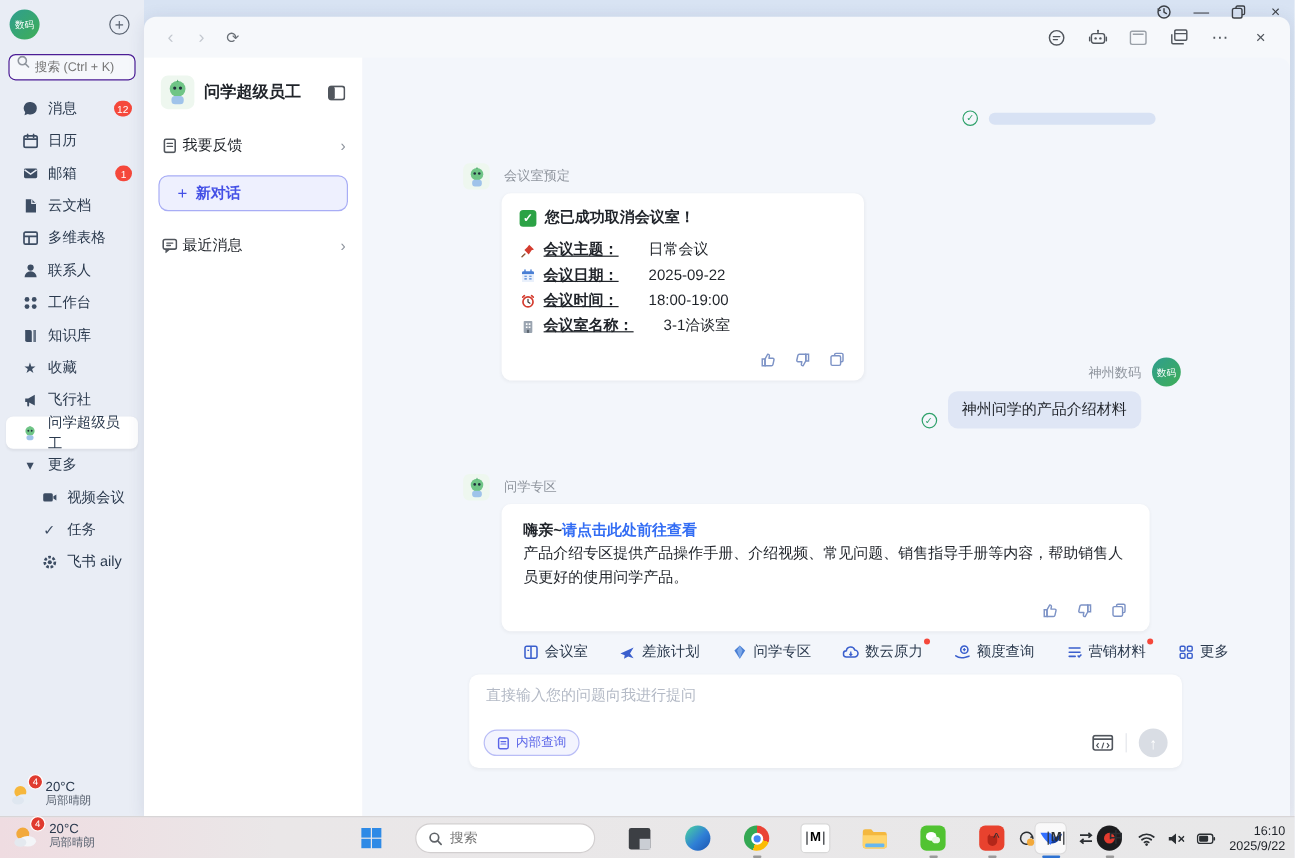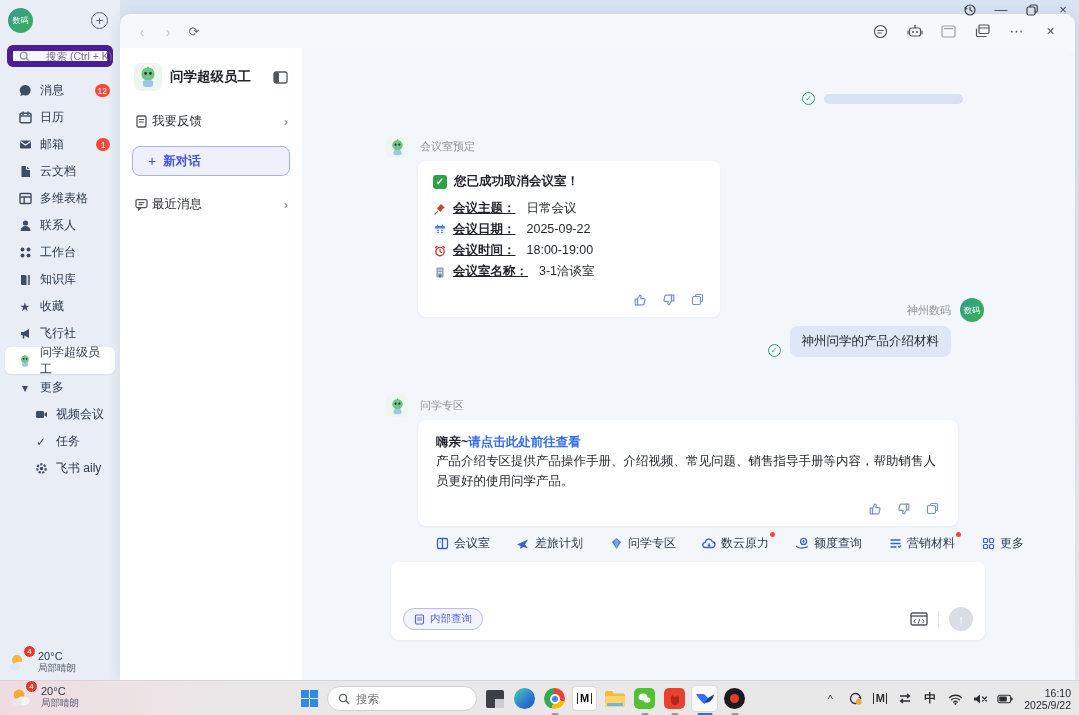--- a/index.html
+++ b/index.html
@@ -12,22 +12,22 @@
   .os-controls{position:absolute;top:1px;right:8px;height:17px;display:flex;align-items:center;gap:15px;color:#3c4046;z-index:40;}
   .os-controls .oc{width:16px;height:16px;display:flex;align-items:center;justify-content:center;font-size:13px;color:#3c4046;}
 
   
   .rail{position:absolute;left:0;top:0;width:120px;height:680px;background:#e9edf5;z-index:10;}
   .rail-top{display:flex;align-items:center;justify-content:space-between;padding:8px 12px 4px 8px;}
   .avatar-round{width:25px;height:25px;border-radius:50%;background:linear-gradient(135deg,#2f9e8f,#3fae57);
       color:#fff;font-size:8px;display:flex;align-items:center;justify-content:center;letter-spacing:0;}
   .add-btn{width:17px;height:17px;border:1.4px solid #5b6472;border-radius:50%;color:#5b6472;
       display:flex;align-items:center;justify-content:center;font-size:13px;line-height:1;}
-  .rail-search{margin:8px 7px 10px 7px;height:22px;background:rgba(255,255,255,.55);border:6px solid #4c1d95;
-      border-radius:6px;display:flex;padding:0 6px;gap:16px;}
+  .rail-search{margin:8px 7px 10px 7px;height:22px;background:rgba(255,255,255,.55);border:1px solid #4c1d95;
+      border-radius:6px;display:flex;padding:0 6px;gap:4px;}
   .rail-search input{border:0;outline:0;background:transparent;width:86px;font-size:10.5px;color:#8f959e;font-family:"Liberation Sans",sans-serif;}
   .rail-items{display:flex;flex-direction:column;}
   .r-item{display:flex;align-items:center;gap:8px;height:27px;padding:0 10px 0 18px;font-size:12px;color:#2b3a4e;position:relative;cursor:default;}
   .r-item .ri{width:14px;height:14px;flex:0 0 14px;display:flex;align-items:center;justify-content:center;color:#3d4d63;font-size:12px;}
   .r-item.sel{background:#fff;border-radius:6px;margin:0 5px;padding-left:13px;box-shadow:0 1px 2px rgba(31,35,41,.06);}
   .r-item.sub{padding-left:34px;}
   .r-badge{position:absolute;right:10px;background:#f5483b;color:#fff;font-size:8.5px;min-width:14px;height:13px;
       border-radius:7px;display:flex;align-items:center;justify-content:center;padding:0 3px;}
   .rail-weather{position:absolute;left:8px;bottom:6px;display:flex;align-items:center;gap:6px;}
   .rw-icon{position:relative;width:24px;height:22px;}
@@ -75,21 +75,21 @@
   .msg2{top:347px;left:84px;}
   .m-content{display:flex;flex-direction:column;}
   .m-name{font-size:11px;color:#8f959e;margin:3px 0 7px 2px;}
   .card{background:#fff;border-radius:8px;box-shadow:0 1px 3px rgba(31,35,41,.05);padding:12px 15px 8px 15px;}
   .card1{width:302px;font-size:12.5px;color:#1f2329;}
   .c-title{display:flex;align-items:center;gap:7px;font-weight:bold;font-size:12.5px;margin-bottom:8px;}
   .ok-sq{width:14px;height:14px;background:#2ba245;border-radius:3px;color:#fff;font-size:10px;display:flex;align-items:center;justify-content:center;}
   .c-row{display:flex;align-items:center;gap:7px;line-height:21px;}
   .c-row .c-ic{width:13px;height:13px;display:flex;align-items:center;justify-content:center;}
   .c-label{font-weight:bold;text-decoration:underline;}
-  .c-value{margin-left:4px;}
+  .c-value{margin-left:18px;}
   .c-actions{display:flex;justify-content:flex-end;gap:14px;margin-top:10px;padding-bottom:2px;color:#7d93c6;}
   .act-ic{width:15px;height:15px;display:flex;align-items:center;justify-content:center;cursor:pointer;}
 
   .user-block{position:absolute;top:250px;right:91px;display:flex;flex-direction:column;align-items:flex-end;}
   .u-row1{display:flex;align-items:center;gap:9px;}
   .u-name{font-size:11px;color:#8f959e;}
   .u-row2{display:flex;align-items:flex-end;gap:9px;margin-top:4px;margin-right:33px;}
   .bubble{background:#dfe6f5;border-radius:8px;padding:7px 12px;font-size:12.5px;color:#1f2329;}
 
   .card2{width:540px;font-size:12.5px;color:#1f2329;padding:14px 18px 8px 18px;}
@@ -113,21 +113,21 @@
       font-size:10.5px;border-radius:12px;height:22px;padding:0 10px;cursor:pointer;}
   .ic-right{margin-left:auto;display:flex;align-items:center;gap:10px;}
   .divider-v{width:1px;height:16px;background:#e4e7ec;}
   .send-btn{width:24px;height:24px;border-radius:50%;background:#d9dde4;color:#fff;display:flex;align-items:center;justify-content:center;
       font-size:13px;font-weight:bold;cursor:pointer;}
 
   
   .taskbar{position:absolute;left:0;bottom:0;width:1079px;height:35px;
       background:linear-gradient(90deg,#efdce1 0px,#eae7e8 230px,#e8e8e9 100%);border-top:1px solid #d8d5d6;z-index:30;}
   .tb-weather{position:absolute;left:10px;top:4px;display:flex;align-items:center;gap:7px;}
-  .tb-center{position:absolute;left:297px;top:5px;display:flex;align-items:center;gap:5px;}
+  .tb-center{position:absolute;left:297px;top:5px;display:flex;align-items:center;gap:24px;}
   .start-tile,.app-tile{width:25px;height:25px;border-radius:4px;display:flex;align-items:center;justify-content:center;position:relative;}
   .tb-search{width:150px;height:25px;background:#fff;border:1px solid #d2cfd0;border-radius:13px;display:flex;align-items:center;gap:6px;padding:0 10px;}
   .tb-search input{border:0;outline:0;background:transparent;width:100px;font-size:11.5px;color:#5f6368;font-family:"Liberation Sans",sans-serif;}
   .app-tile .under{position:absolute;bottom:-4px;left:50%;transform:translateX(-50%);width:7px;height:2.5px;border-radius:2px;background:#9a9a9a;}
   .app-tile.active{background:rgba(255,255,255,.75);box-shadow:0 0 0 1px rgba(0,0,0,.05);}
   .app-tile.active .under{width:15px;background:#2e72d2;}
   .tb-right{position:absolute;right:8px;top:0;height:35px;display:flex;align-items:center;gap:9px;color:#1f2329;}
   .tray-ic{display:flex;align-items:center;justify-content:center;width:16px;height:16px;font-size:11px;color:#2b2f33;}
   .tb-clock{display:flex;flex-direction:column;align-items:flex-end;line-height:12px;font-size:10.5px;color:#1f2329;margin-left:2px;}
 
@@ -617,20 +617,21 @@
                   <rect x="7.5" y="1.5" width="4" height="4" rx="1" fill="none" stroke="#3a5fcd" stroke-width="1.2"></rect>
                   <rect x="1.5" y="7.5" width="4" height="4" rx="1" fill="none" stroke="#3a5fcd" stroke-width="1.2"></rect>
                   <rect x="7.5" y="7.5" width="4" height="4" rx="1" fill="none" stroke="#3a5fcd" stroke-width="1.2"></rect>
                 </svg>
               </span>
             <span>更多</span>
           </span>
         </div>
 
         <div class="input-card">
+          <input class="chat-input" placeholder="直接输入您的问题向我进行提问" style="">
           <div class="ic-bottom">
             <span class="scope-chip">
               <span>
                   <svg width="11" height="11" viewBox="0 0 11 11">
                     <rect x="1.5" y="1" width="8" height="9" rx="1.2" fill="none" stroke="#5a64e8" stroke-width="1.2"></rect>
                     <path d="M3.5 4h4M3.5 6h4" stroke="#5a64e8" stroke-width="1" stroke-linecap="round"></path>
                   </svg>
                 </span>
               <span>内部查询</span>
             </span>

